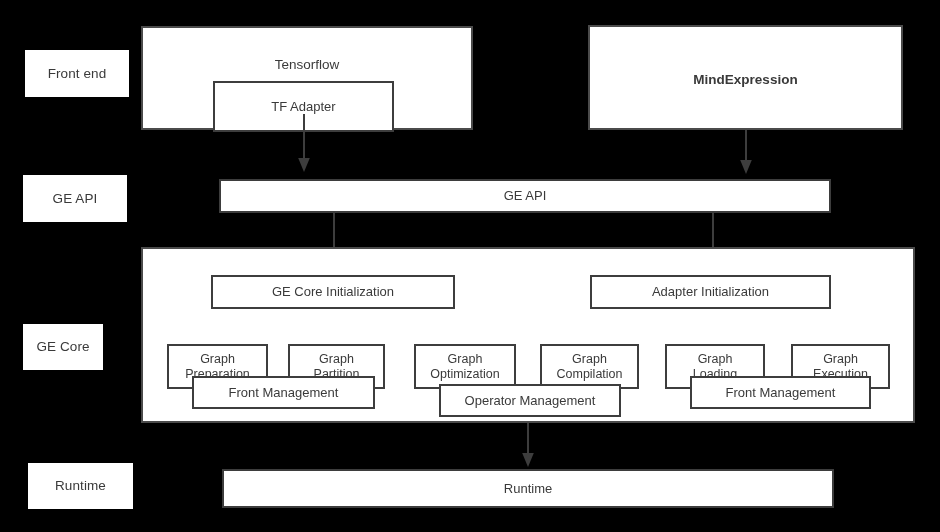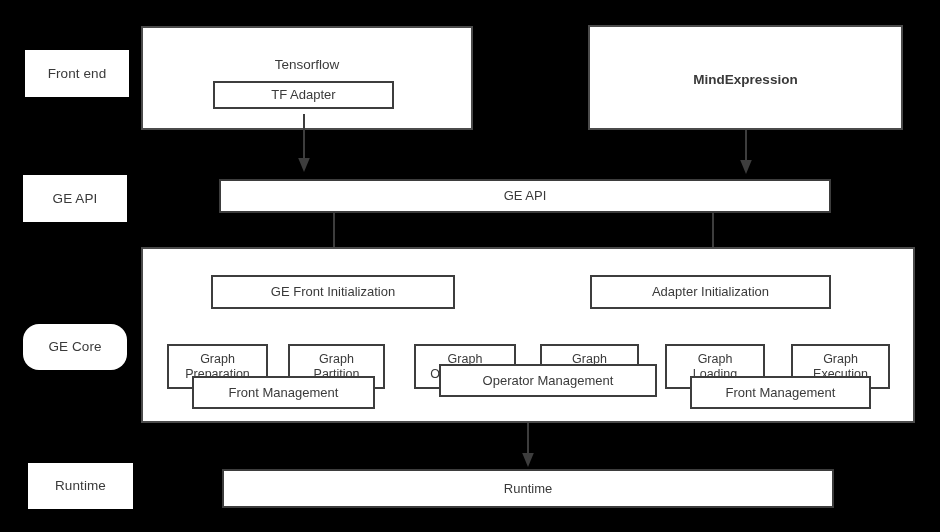--- a/index.html
+++ b/index.html
@@ -68,33 +68,33 @@
 <div id="stage">
 
   <div class="box tier-label" style="left:25px; top:50px; width:104px; height:47px;">
     <span>Front end</span>
   </div>
 
   <div class="box tier-label" style="left:23px; top:175px; width:104px; height:47px;">
     <span>GE API</span>
   </div>
 
-  <div class="box tier-label" style="left:23px; top:324px; width:104px; height:46px;border-radius:16px;">
+  <div class="box tier-label" style="left:23px; top:324px; width:80px; height:46px;">
     <span>GE Core</span>
   </div>
 
   <div class="box tier-label" style="left:28px; top:463px; width:105px; height:46px;">
     <span>Runtime</span>
   </div>
 
   <div class="frame" style="left:141px; top:26px; width:332px; height:104px;">
     <div class="frame-title" style="top:29px;">Tensorflow</div>
   </div>
 
-  <div class="box outlined" style="left:213px; top:81px; width:181px; height:28px; font-size:13px;">
+  <div class="box outlined" style="left:213px; top:81px; width:181px; height:51px; font-size:13px;">
     <span>TF Adapter</span>
   </div>
 
   <div class="frame" style="left:588px; top:25px; width:315px; height:105px;">
     <div class="frame-title" style="top:45px;font-weight:bold;">MindExpression</div>
   </div>
 
   <div class="arrow" style="left:294px; top:114px; width:20px; height:60px;">
     <svg width="20" height="60" viewBox="0 0 20 60">
       <line x1="10" y1="0" x2="10" y2="48" stroke="#3d3d3d" stroke-width="2"></line>
@@ -123,21 +123,21 @@
   <div class="arrow" style="left:703px; top:213px; width:20px; height:62px;">
     <svg width="20" height="62" viewBox="0 0 20 62">
       <line x1="10" y1="0" x2="10" y2="50" stroke="#3d3d3d" stroke-width="2"></line>
       <polygon points="10,60 4.2,46 15.8,46" fill="#3d3d3d"></polygon>
     </svg>
   </div>
 
   <div class="frame" style="left:141px; top:247px; width:774px; height:176px;"></div>
 
   <div class="box outlined init-tile" style="left:211px; top:275px; width:244px; height:34px;">
-    <span>GE Front Initialization</span>
+    <span>GE Core Initialization</span>
   </div>
 
   <div class="box outlined init-tile" style="left:590px; top:275px; width:241px; height:34px;">
     <span>Adapter Initialization</span>
   </div>
 
   <div class="box outlined tile" style="left:167px; top:320px; width:101px; height:45px;">
     <span>Graph
 Preparation</span>
   </div>
@@ -164,21 +164,21 @@
 
   <div class="box outlined tile" style="left:791px; top:320px; width:99px; height:45px;">
     <span>Graph
 Execution</span>
   </div>
 
   <div class="box outlined wide-tile" style="left:192px; top:376px; width:183px; height:33px;">
     <span>Front Management</span>
   </div>
 
-  <div class="box outlined wide-tile" style="left:439px; top:364px; width:218px; height:33px;">
+  <div class="box outlined wide-tile" style="left:439px; top:384px; width:182px; height:33px;">
     <span>Operator Management</span>
   </div>
 
   <div class="box outlined wide-tile" style="left:690px; top:376px; width:181px; height:33px;">
     <span>Front Management</span>
   </div>
 
   <div class="arrow" style="left:518px; top:423px; width:20px; height:46px;">
     <svg width="20" height="46" viewBox="0 0 20 46">
       <line x1="10" y1="0" x2="10" y2="34" stroke="#3d3d3d" stroke-width="2"></line>

